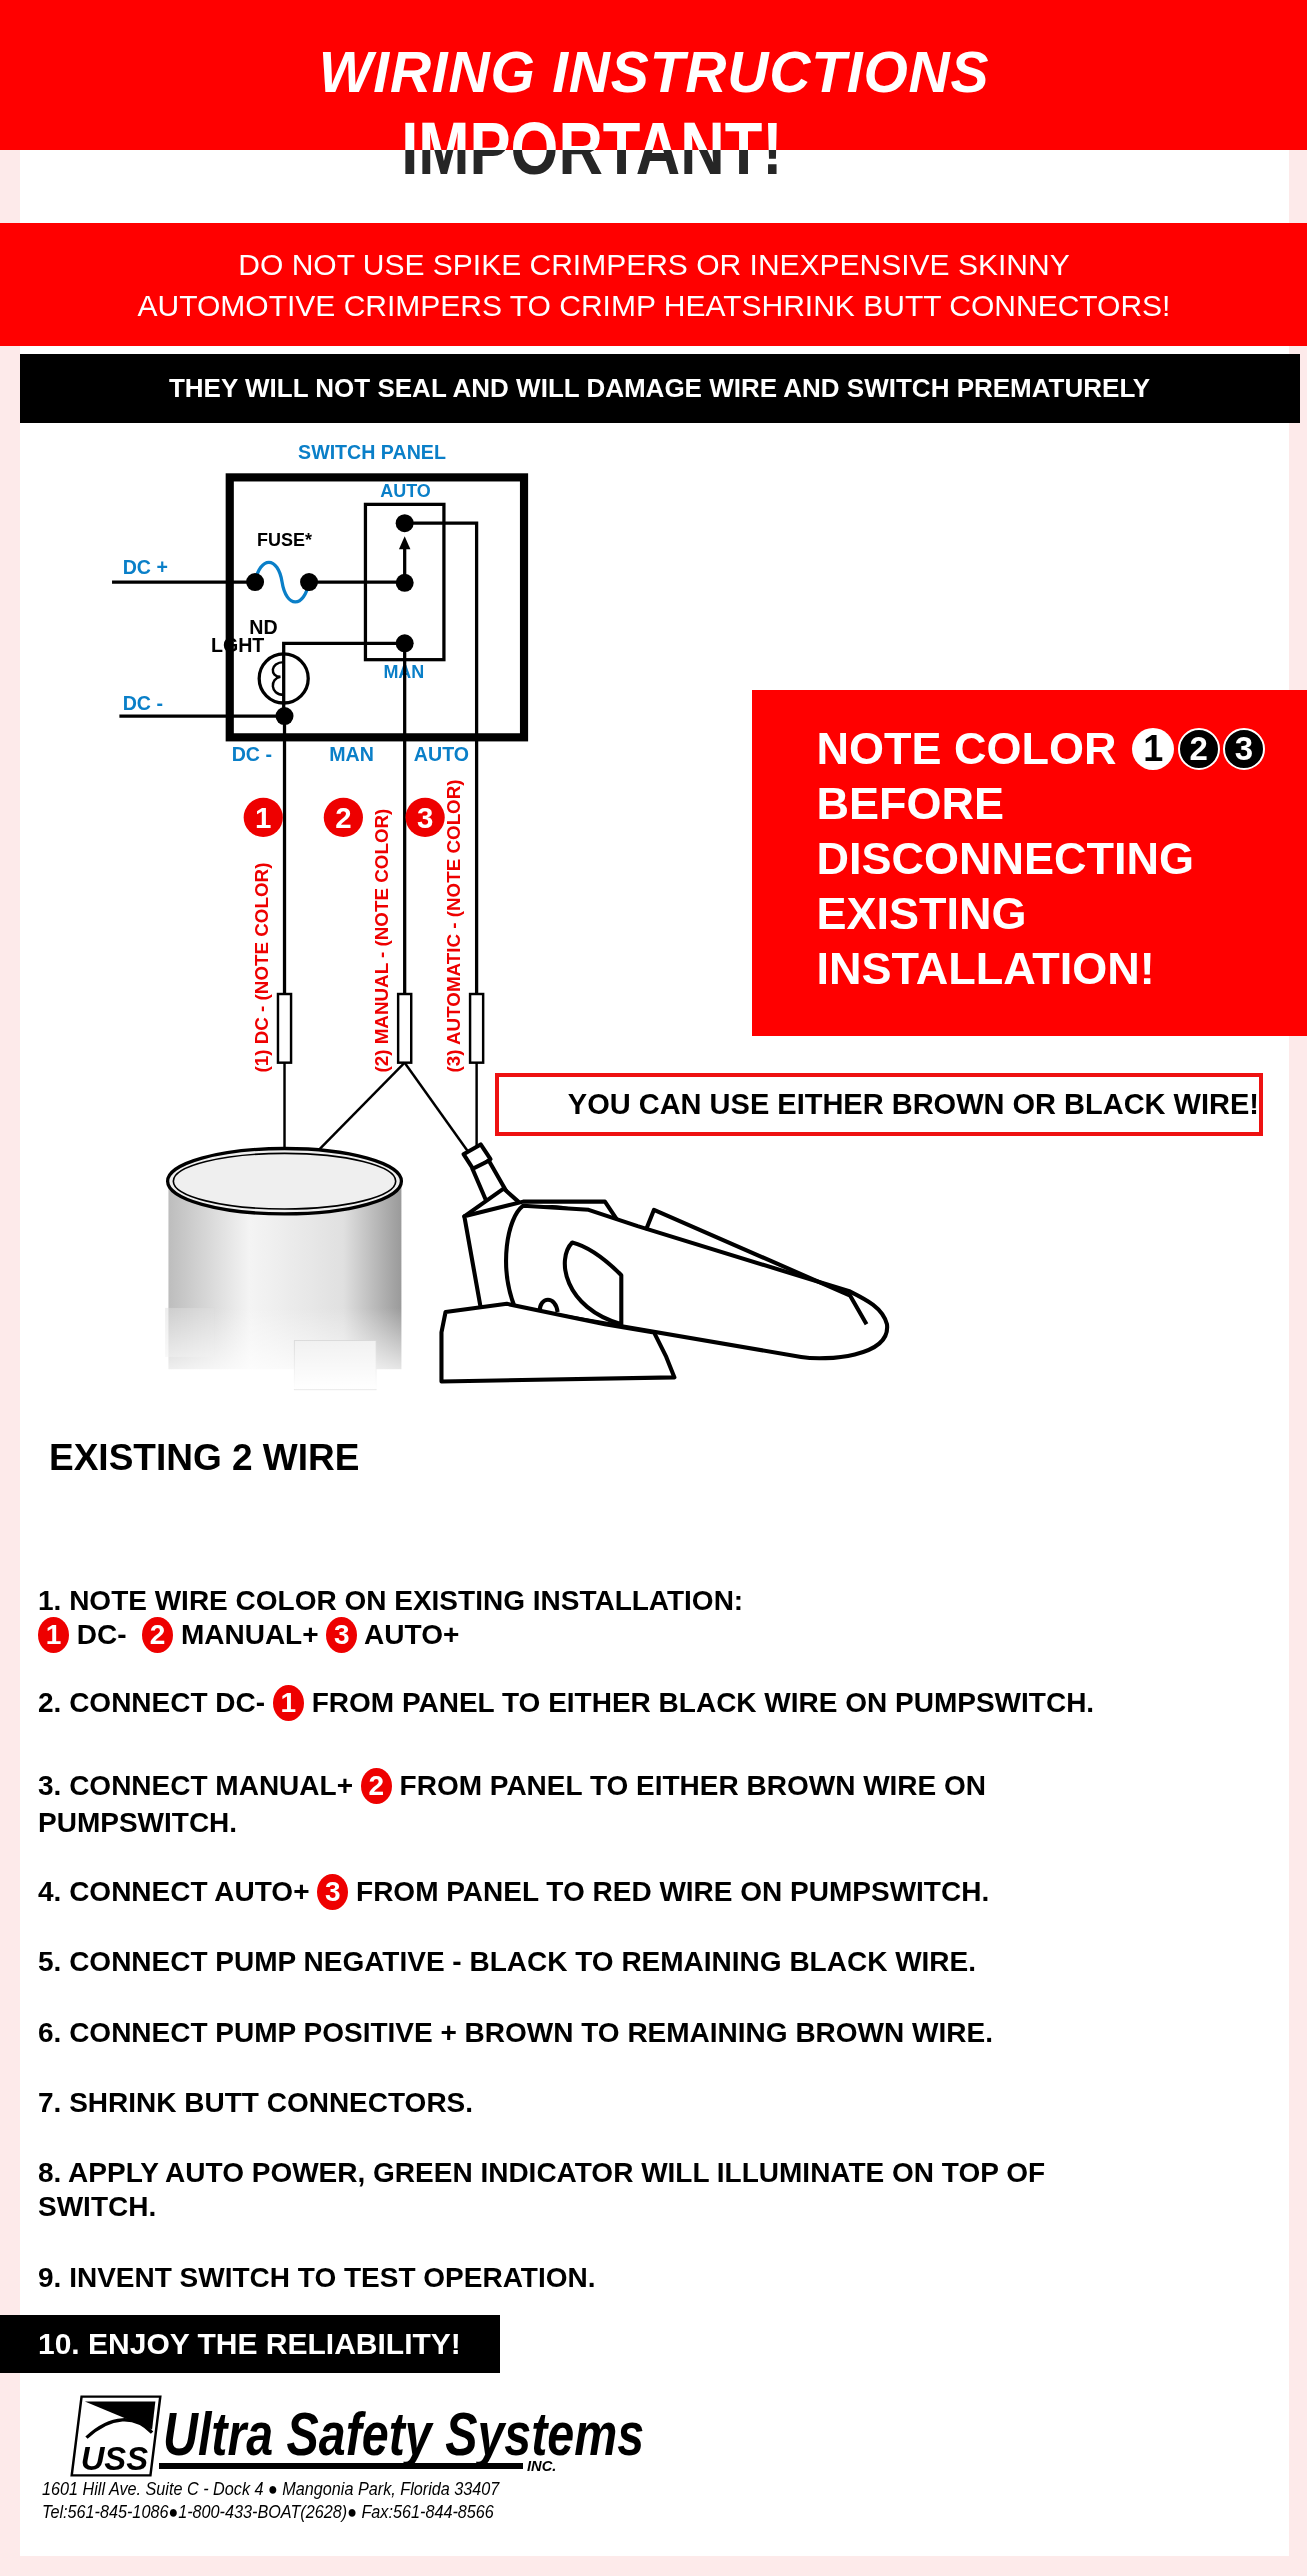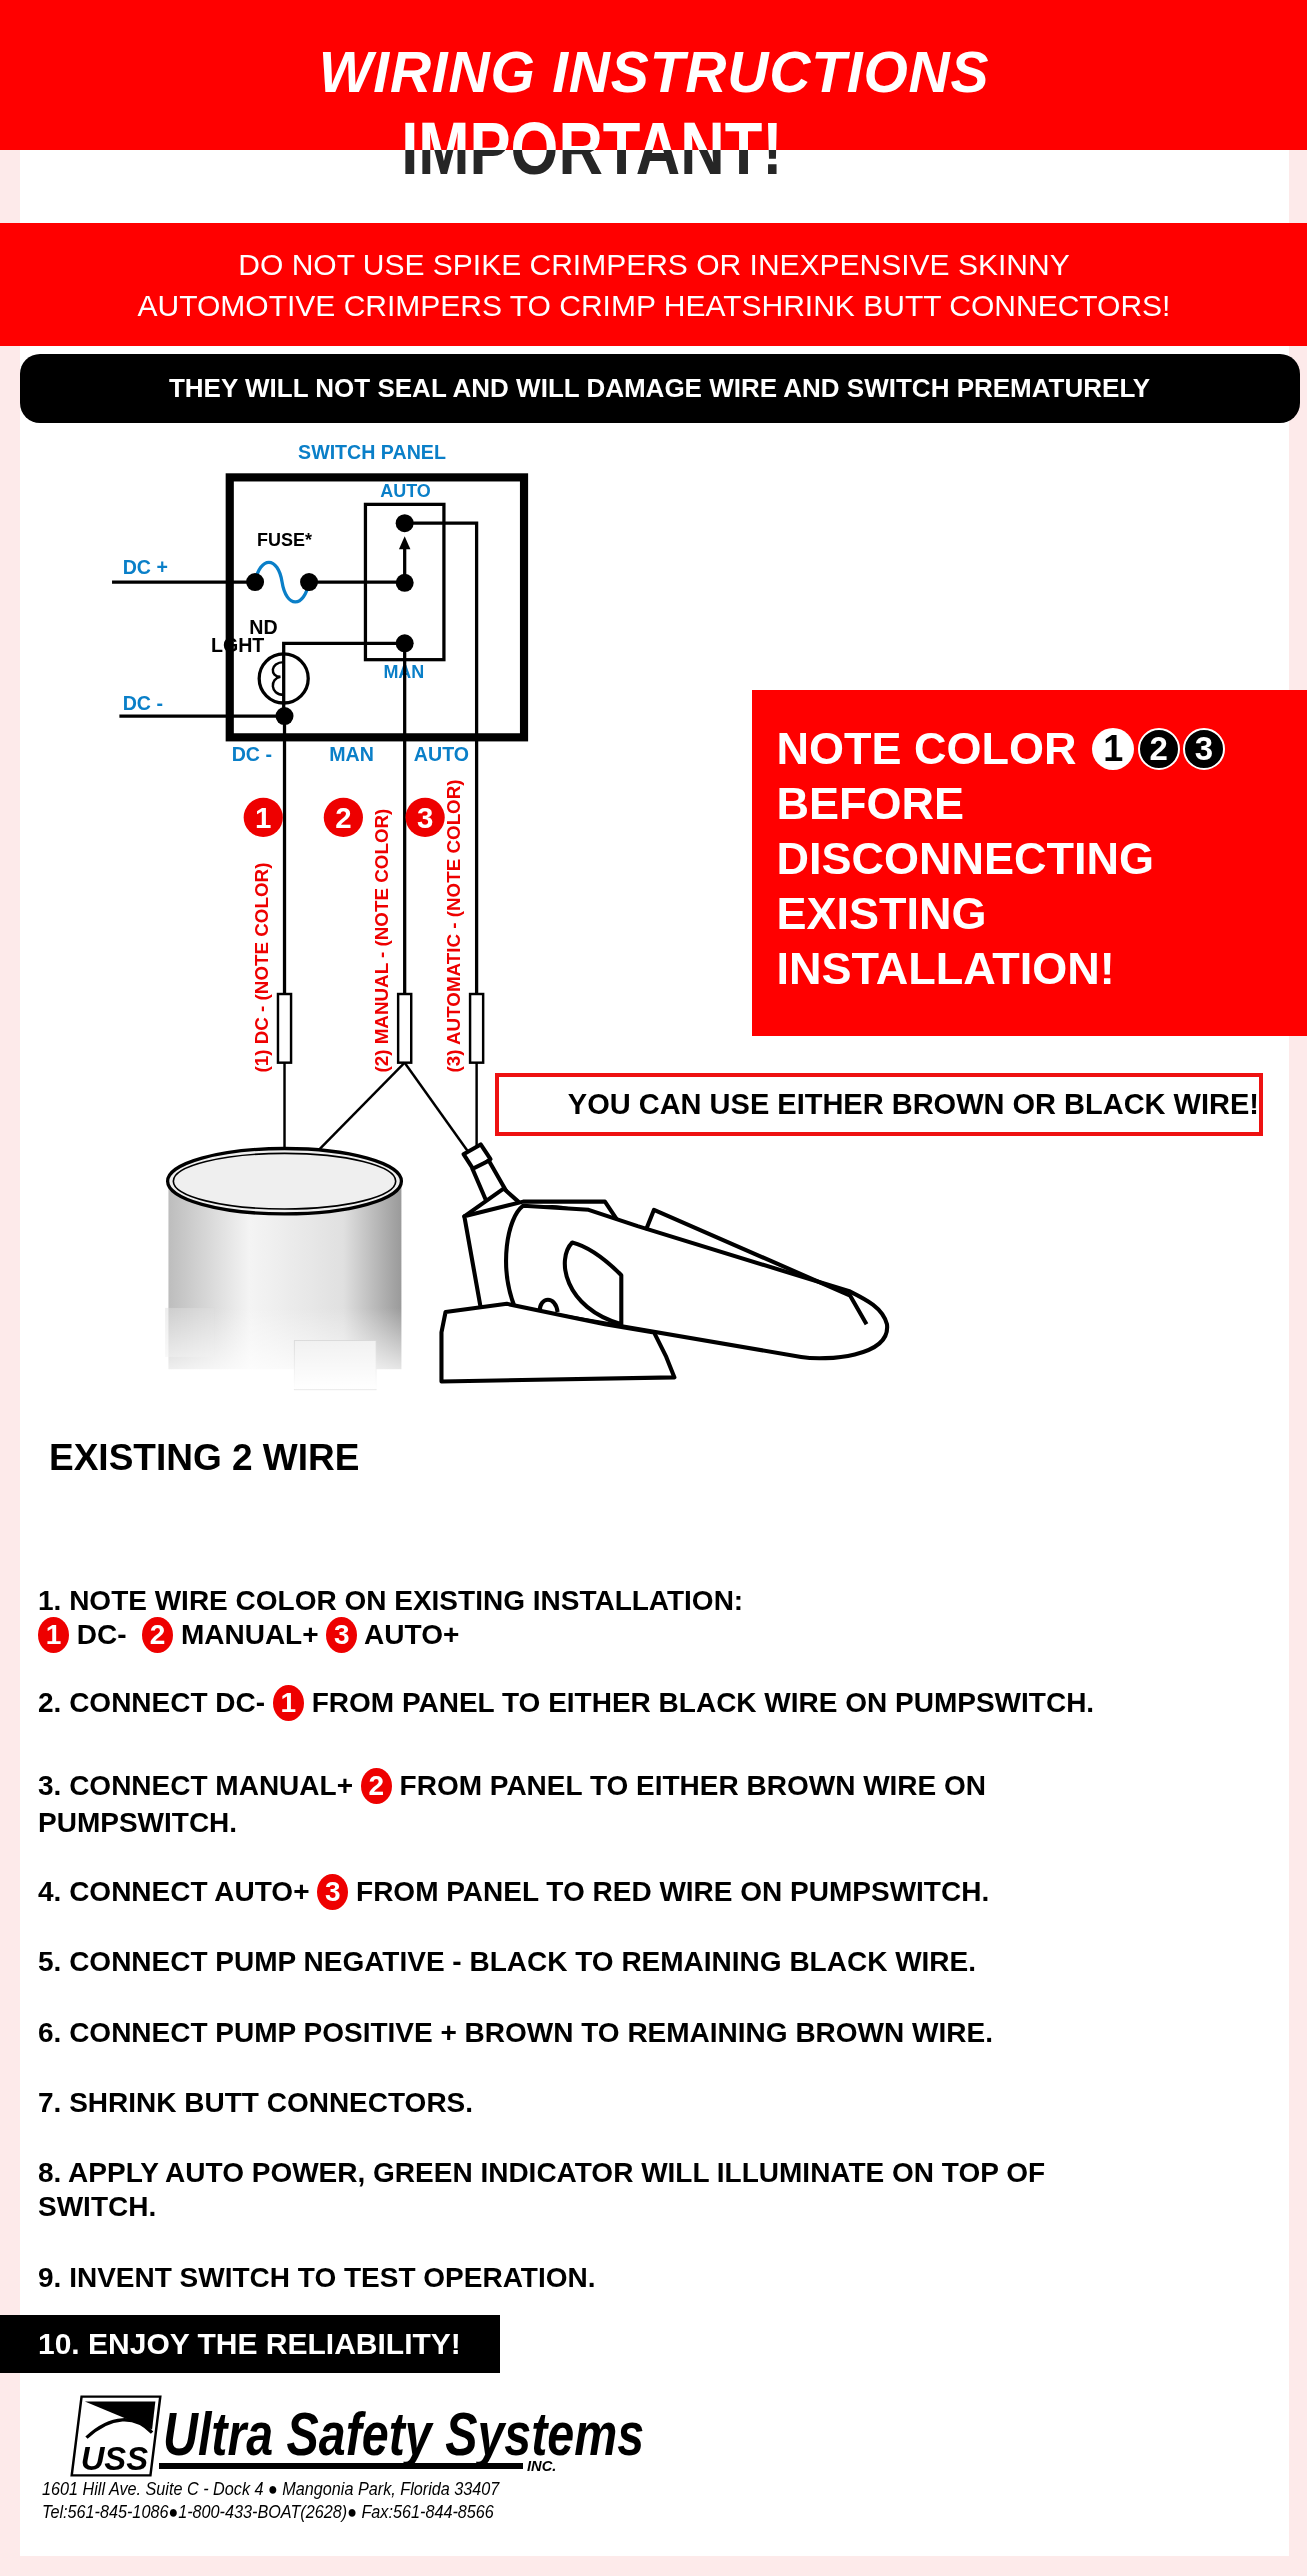--- a/index.html
+++ b/index.html
@@ -13,24 +13,24 @@
   .important-wrap { position:absolute; left:360px; top:114px; width:458px; height:69px; overflow:hidden; }
   .important { position:absolute; left:0; top:0; width:458px; text-align:center; font-size:75px; font-weight:bold;
                line-height:69px; transform:scaleX(0.82); transform-origin:center; }
   .imp-top { color:#fff; clip-path: inset(0 0 48% 0); }
   .imp-bot { color:#262626; clip-path: inset(52% 0 0 0); }
   .crimp { position:absolute; left:0; top:223px; width:1308px; height:123px; background:#ff0000; color:#fff;
            font-weight:normal; font-size:30px; text-align:center; line-height:41px; display:flex; flex-direction:column;
            justify-content:center; }
   .crimp span { display:block; }
   .warn { position:absolute; left:19.6px; top:354px; width:1280px; height:69px; background:#000; color:#fff;
-          font-weight:bold; font-size:26px; text-align:center; line-height:69px;border-radius:20px; }
+          font-weight:bold; font-size:26px; text-align:center; line-height:69px; }
   .note-box { position:absolute; left:752px; top:690px; width:556px; height:346px; background:#ff0000; color:#fff;
               font-weight:bold; font-size:45px; line-height:55px; padding:31px 0 0 24.5px; box-sizing:border-box; }
-  .note-box .line { display:block; white-space:nowrap; }
+  .note-box .line { display:block; white-space:nowrap;margin-left:40px; }
   .bubble-w { display:inline-block; width:42px; height:42px; border-radius:50%; background:#fff; color:#000;
               font-size:36px; line-height:42px; text-align:center; vertical-align:middle; margin-left:3.3px; position:relative; top:-3.3px; }
   .bubble-b { display:inline-block; width:42px; height:42px; border-radius:50%; background:#000; color:#fff;
               border:2.5px solid #fff; box-sizing:border-box; font-size:33px; line-height:38px; text-align:center;
               vertical-align:middle; margin-left:3.3px; position:relative; top:-3.3px; }
   .either { position:absolute; left:495px; top:1073px; width:768px; height:63px; border:4.9px solid #ee1111;
             box-sizing:border-box; background:#fff; font-weight:bold; font-size:29px; text-align:right; line-height:54px; }
   .heading { position:absolute; left:49px; top:1430px; font-weight:bold; font-size:37px; line-height:56px; color:#000; }
   .steps { position:absolute; left:38px; top:1584px; width:1226px; font-weight:bold; font-size:28px; color:#000; }
   .step { position:absolute; left:0; white-space:nowrap; line-height:34px; }

